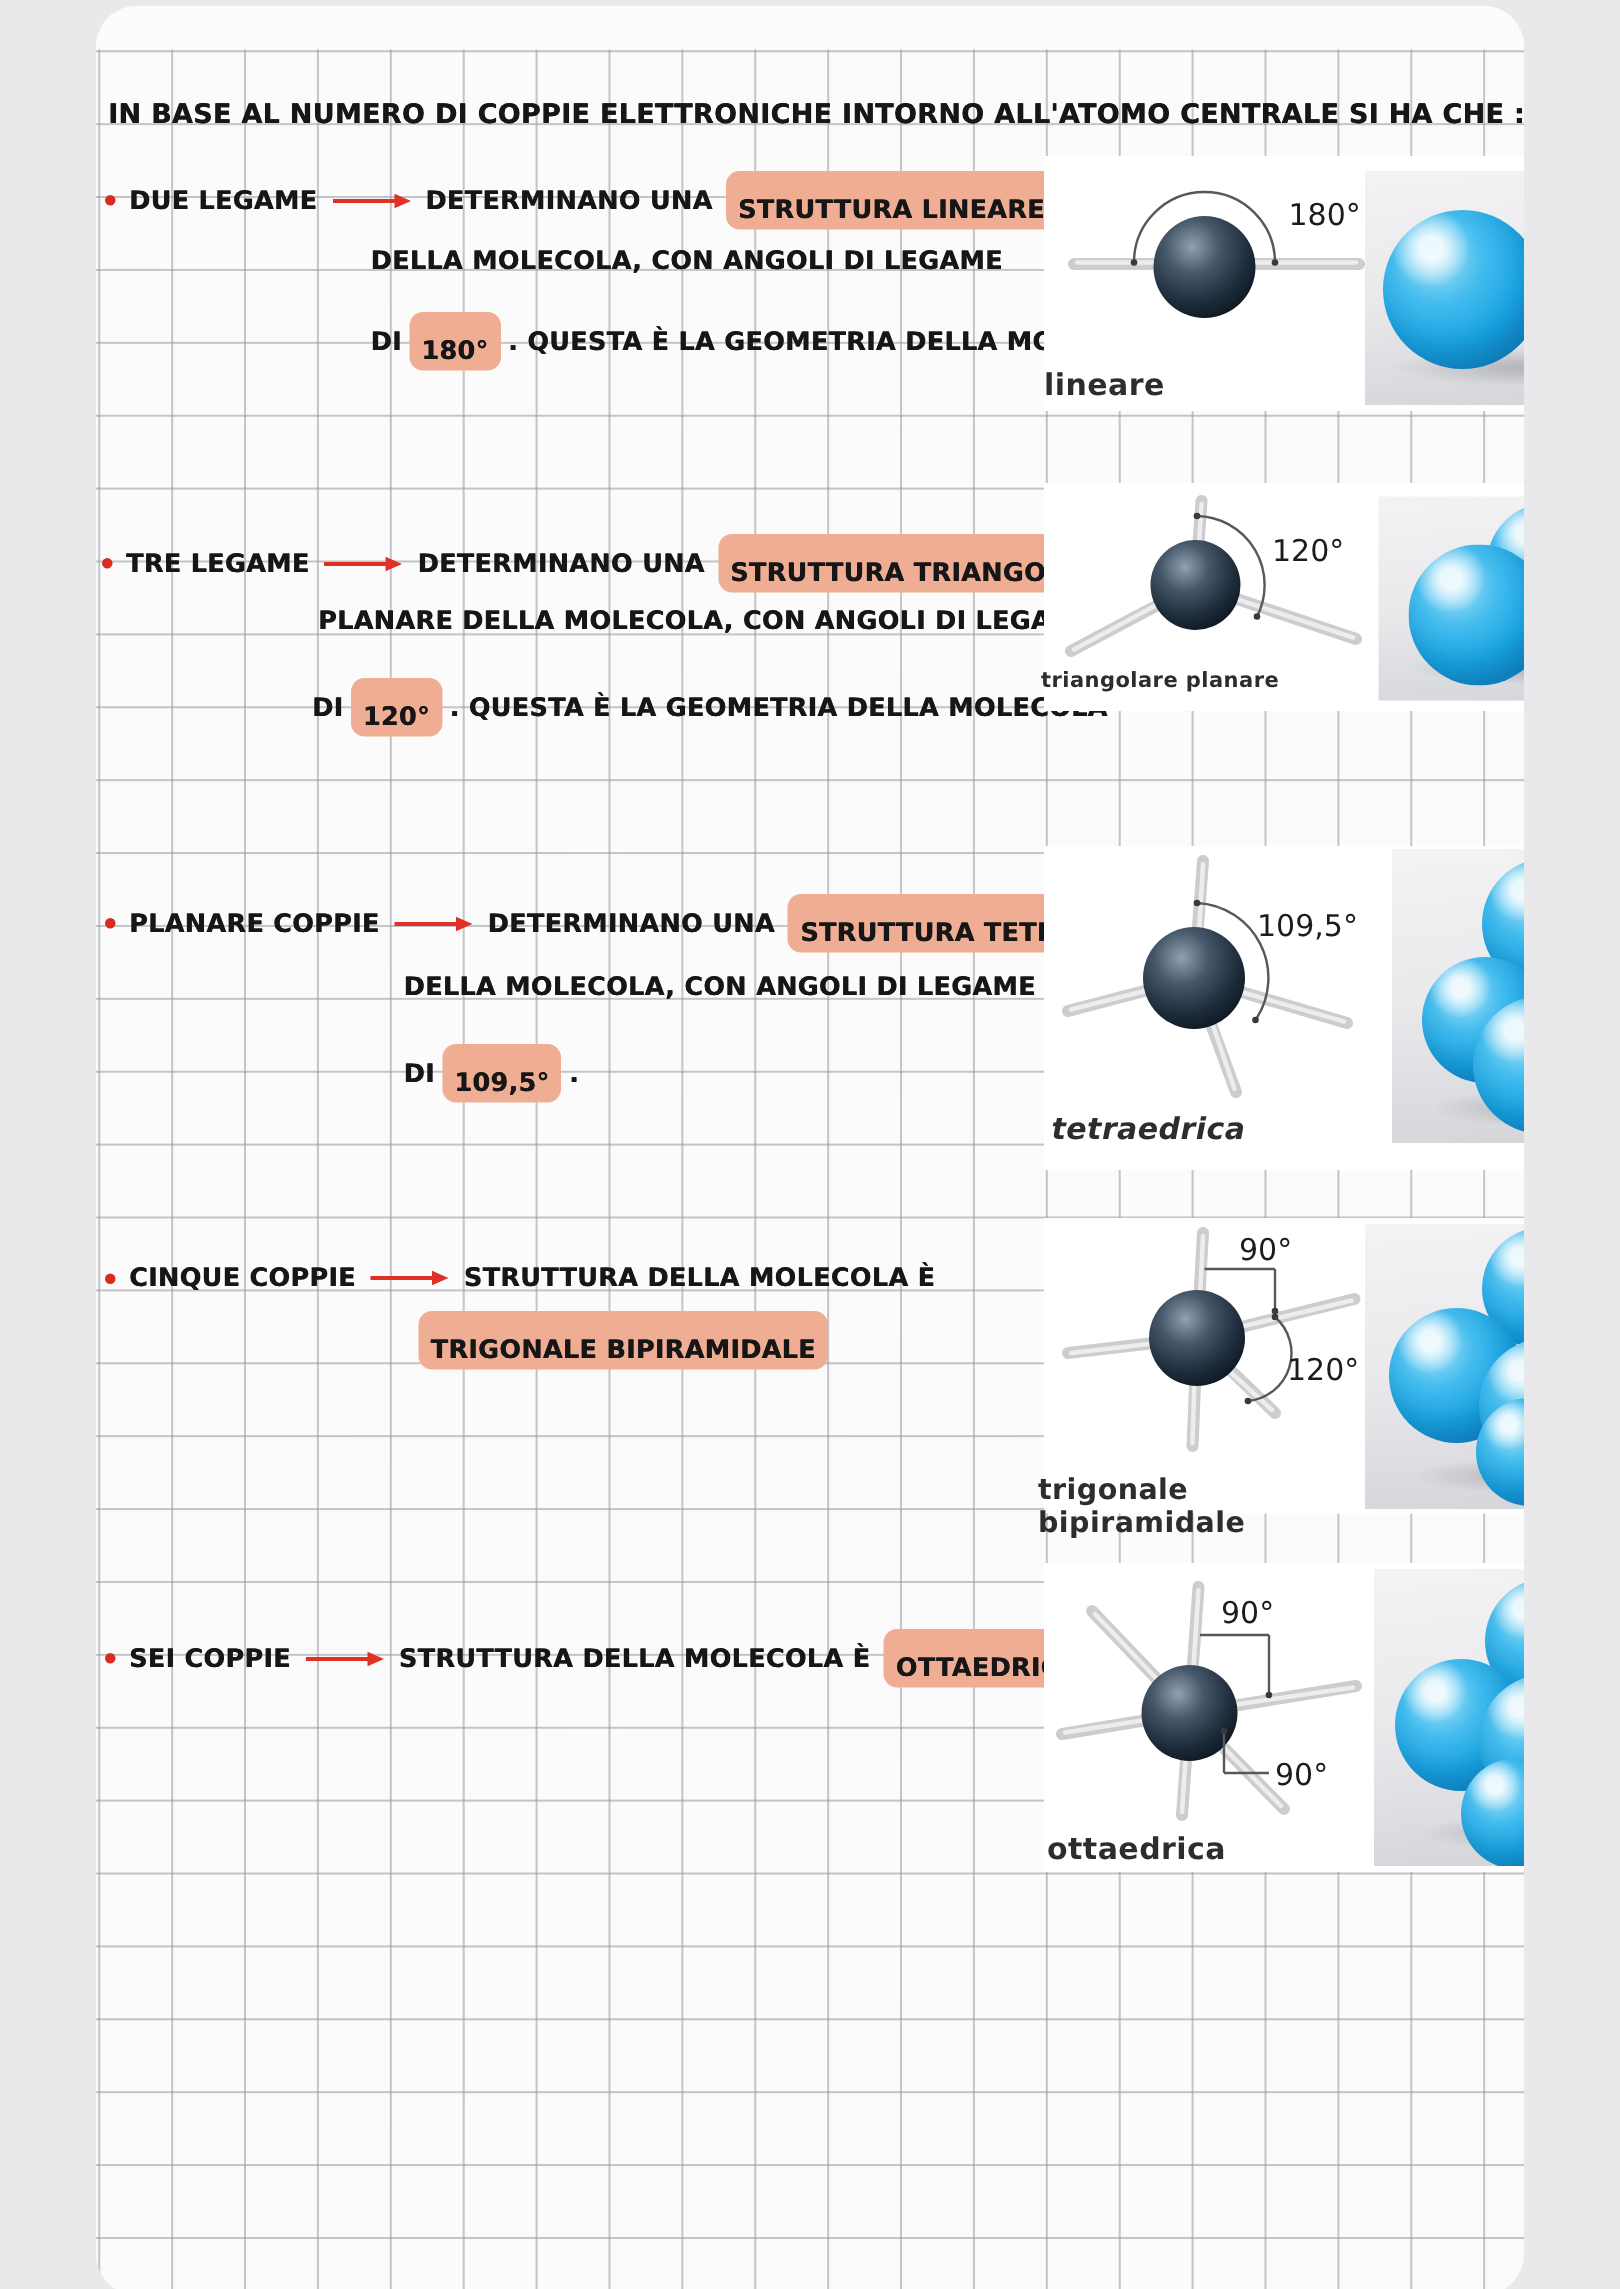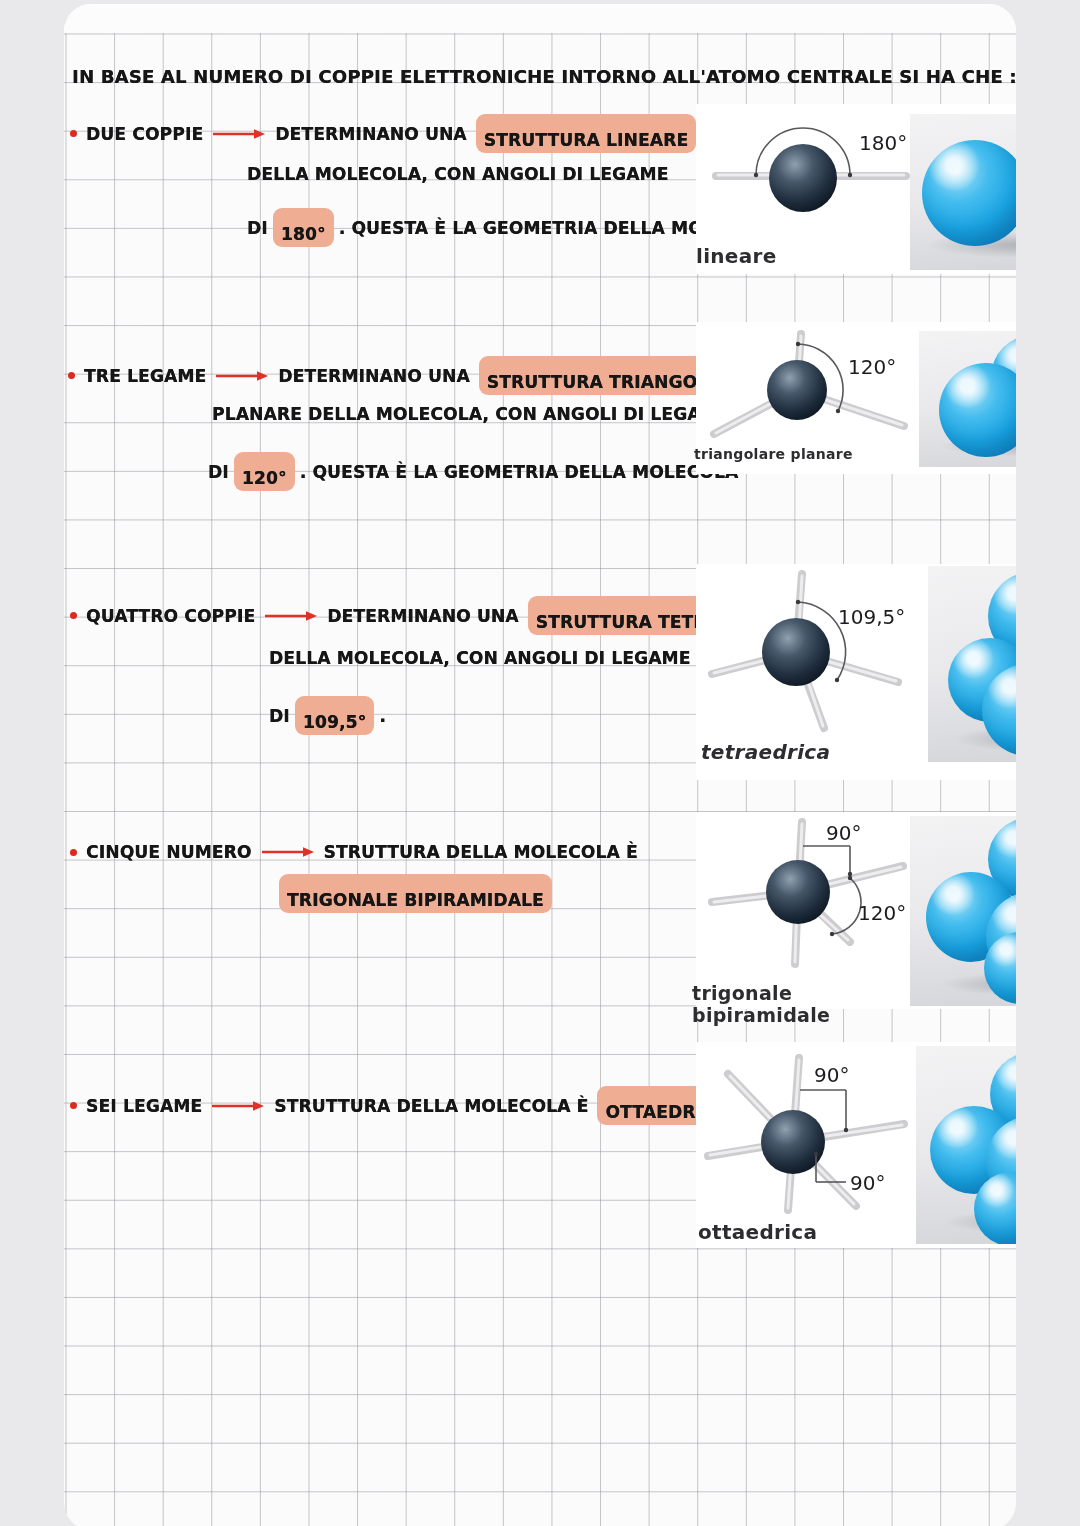--- a/index.html
+++ b/index.html
@@ -57,21 +57,21 @@
 </head>
 <body>
 
 <div class="page">
   <div class="topband"></div>
 
   <div class="hand title">IN BASE AL NUMERO DI COPPIE ELETTRONICHE INTORNO ALL'ATOMO CENTRALE SI HA CHE :</div>
 
   <div class="row" style="left:6px;top:110px;">
     <span class="bullet"></span>
-    <span class="hand">DUE COPPIE</span>
+    <span class="hand">DUE LEGAME</span>
     <svg class="arrow" width="54" height="14" viewBox="0 0 54 14">
       <line x1="1" y1="7" x2="43" y2="7" stroke="#df3125" stroke-width="2.6"></line>
       <path d="M42 2.2 L53 7 L42 11.8 Z" fill="#df3125"></path>
     </svg>
     <span class="hand">DETERMINANO UNA</span>
     <span class="hand hl">STRUTTURA LINEARE</span>
   </div>
   <div class="hand plain" style="left:183px;top:160px;">DELLA MOLECOLA, CON ANGOLI DI LEGAME</div>
   <div class="row seg" style="left:183px;top:204px;">
     <span class="hand">DI</span>
@@ -148,21 +148,21 @@
     <div class="photo" style="left:223px;top:9px;width:225px;height:136px;">
       <div class="gshadow" style="left:20px;top:104px;width:190px;height:22px;"></div>
       <div class="ball" style="left:72px;top:4px;width:84px;height:84px;"></div>
       <div class="ball" style="left:20px;top:32px;width:94px;height:94px;"></div>
       <div class="ball" style="left:108px;top:34px;width:94px;height:94px;"></div>
     </div>
   </div>
 
   <div class="row" style="left:6px;top:592px;">
     <span class="bullet"></span>
-    <span class="hand">QUATTRO COPPIE</span>
+    <span class="hand">PLANARE COPPIE</span>
     <svg class="arrow" width="54" height="14" viewBox="0 0 54 14">
       <line x1="1" y1="7" x2="43" y2="7" stroke="#df3125" stroke-width="2.6"></line>
       <path d="M42 2.2 L53 7 L42 11.8 Z" fill="#df3125"></path>
     </svg>
     <span class="hand">DETERMINANO UNA</span>
     <span class="hand hl">STRUTTURA TETRAEDRICA</span>
   </div>
   <div class="hand plain" style="left:205px;top:644px;">DELLA MOLECOLA, CON ANGOLI DI LEGAME</div>
   <div class="row seg" style="left:205px;top:692px;">
     <span class="hand">DI</span>
@@ -199,21 +199,21 @@
       <div class="gshadow" style="left:25px;top:160px;width:170px;height:26px;"></div>
       <div class="ball" style="left:60px;top:6px;width:88px;height:88px;"></div>
       <div class="ball" style="left:20px;top:72px;width:84px;height:84px;"></div>
       <div class="ball" style="left:102px;top:60px;width:94px;height:94px;"></div>
       <div class="ball" style="left:54px;top:98px;width:92px;height:92px;"></div>
     </div>
   </div>
 
   <div class="row" style="left:6px;top:838px;">
     <span class="bullet"></span>
-    <span class="hand">CINQUE NUMERO</span>
+    <span class="hand">CINQUE COPPIE</span>
     <svg class="arrow" width="54" height="14" viewBox="0 0 54 14">
       <line x1="1" y1="7" x2="43" y2="7" stroke="#df3125" stroke-width="2.6"></line>
       <path d="M42 2.2 L53 7 L42 11.8 Z" fill="#df3125"></path>
     </svg>
     <span class="hand">STRUTTURA DELLA MOLECOLA È</span>
   </div>
   <div class="plain" style="left:215px;top:886px;">
     <span class="hand hl">TRIGONALE BIPIRAMIDALE</span>
   </div>
 
@@ -253,21 +253,21 @@
       <div class="ball" style="left:78px;top:2px;width:82px;height:82px;"></div>
       <div class="ball" style="left:16px;top:56px;width:90px;height:90px;"></div>
       <div class="ball" style="left:124px;top:44px;width:82px;height:82px;"></div>
       <div class="ball" style="left:76px;top:76px;width:90px;height:90px;"></div>
       <div class="ball" style="left:74px;top:116px;width:72px;height:72px;"></div>
     </div>
   </div>
 
   <div class="row" style="left:6px;top:1082px;">
     <span class="bullet"></span>
-    <span class="hand">SEI LEGAME</span>
+    <span class="hand">SEI COPPIE</span>
     <svg class="arrow" width="54" height="14" viewBox="0 0 54 14">
       <line x1="1" y1="7" x2="43" y2="7" stroke="#df3125" stroke-width="2.6"></line>
       <path d="M42 2.2 L53 7 L42 11.8 Z" fill="#df3125"></path>
     </svg>
     <span class="hand">STRUTTURA DELLA MOLECOLA È</span>
     <span class="hand hl">OTTAEDRICA</span>
   </div>
 
   <div class="panel" style="left:632px;top:1038px;width:448px;height:206px;">
     <svg class="diagram" style="left:2px;top:2px;" width="225" height="172" viewBox="0 0 225 172">

